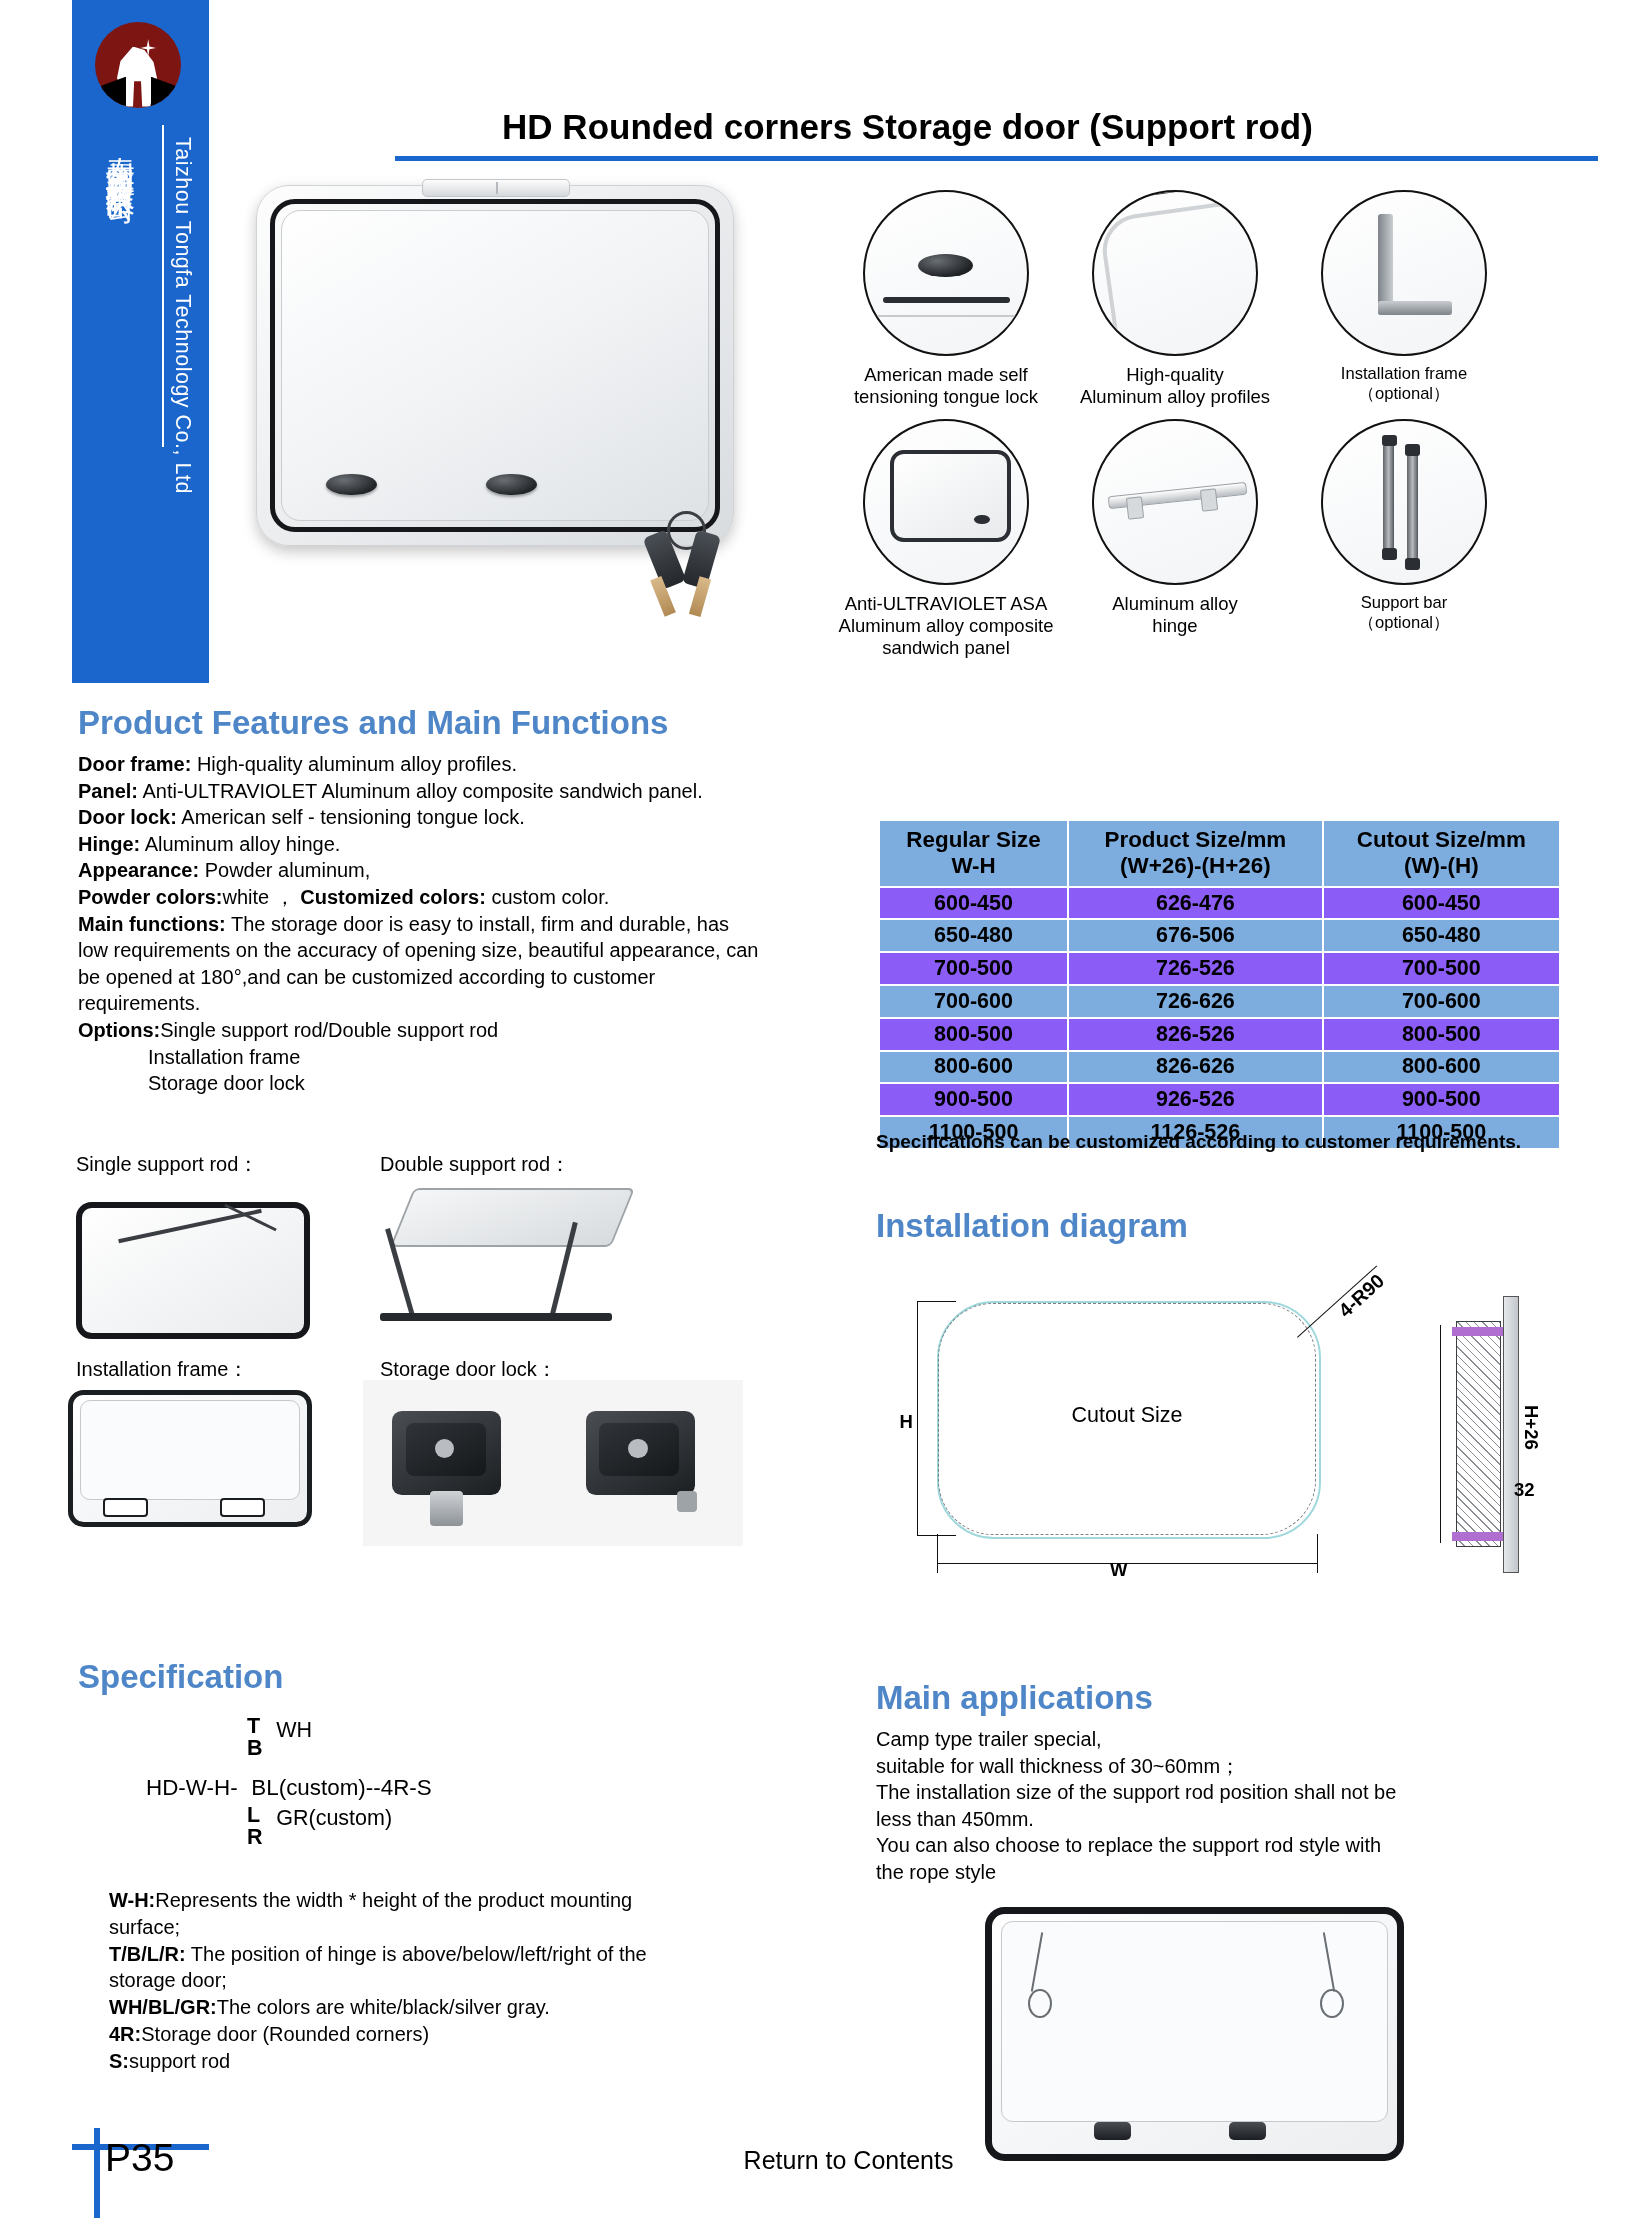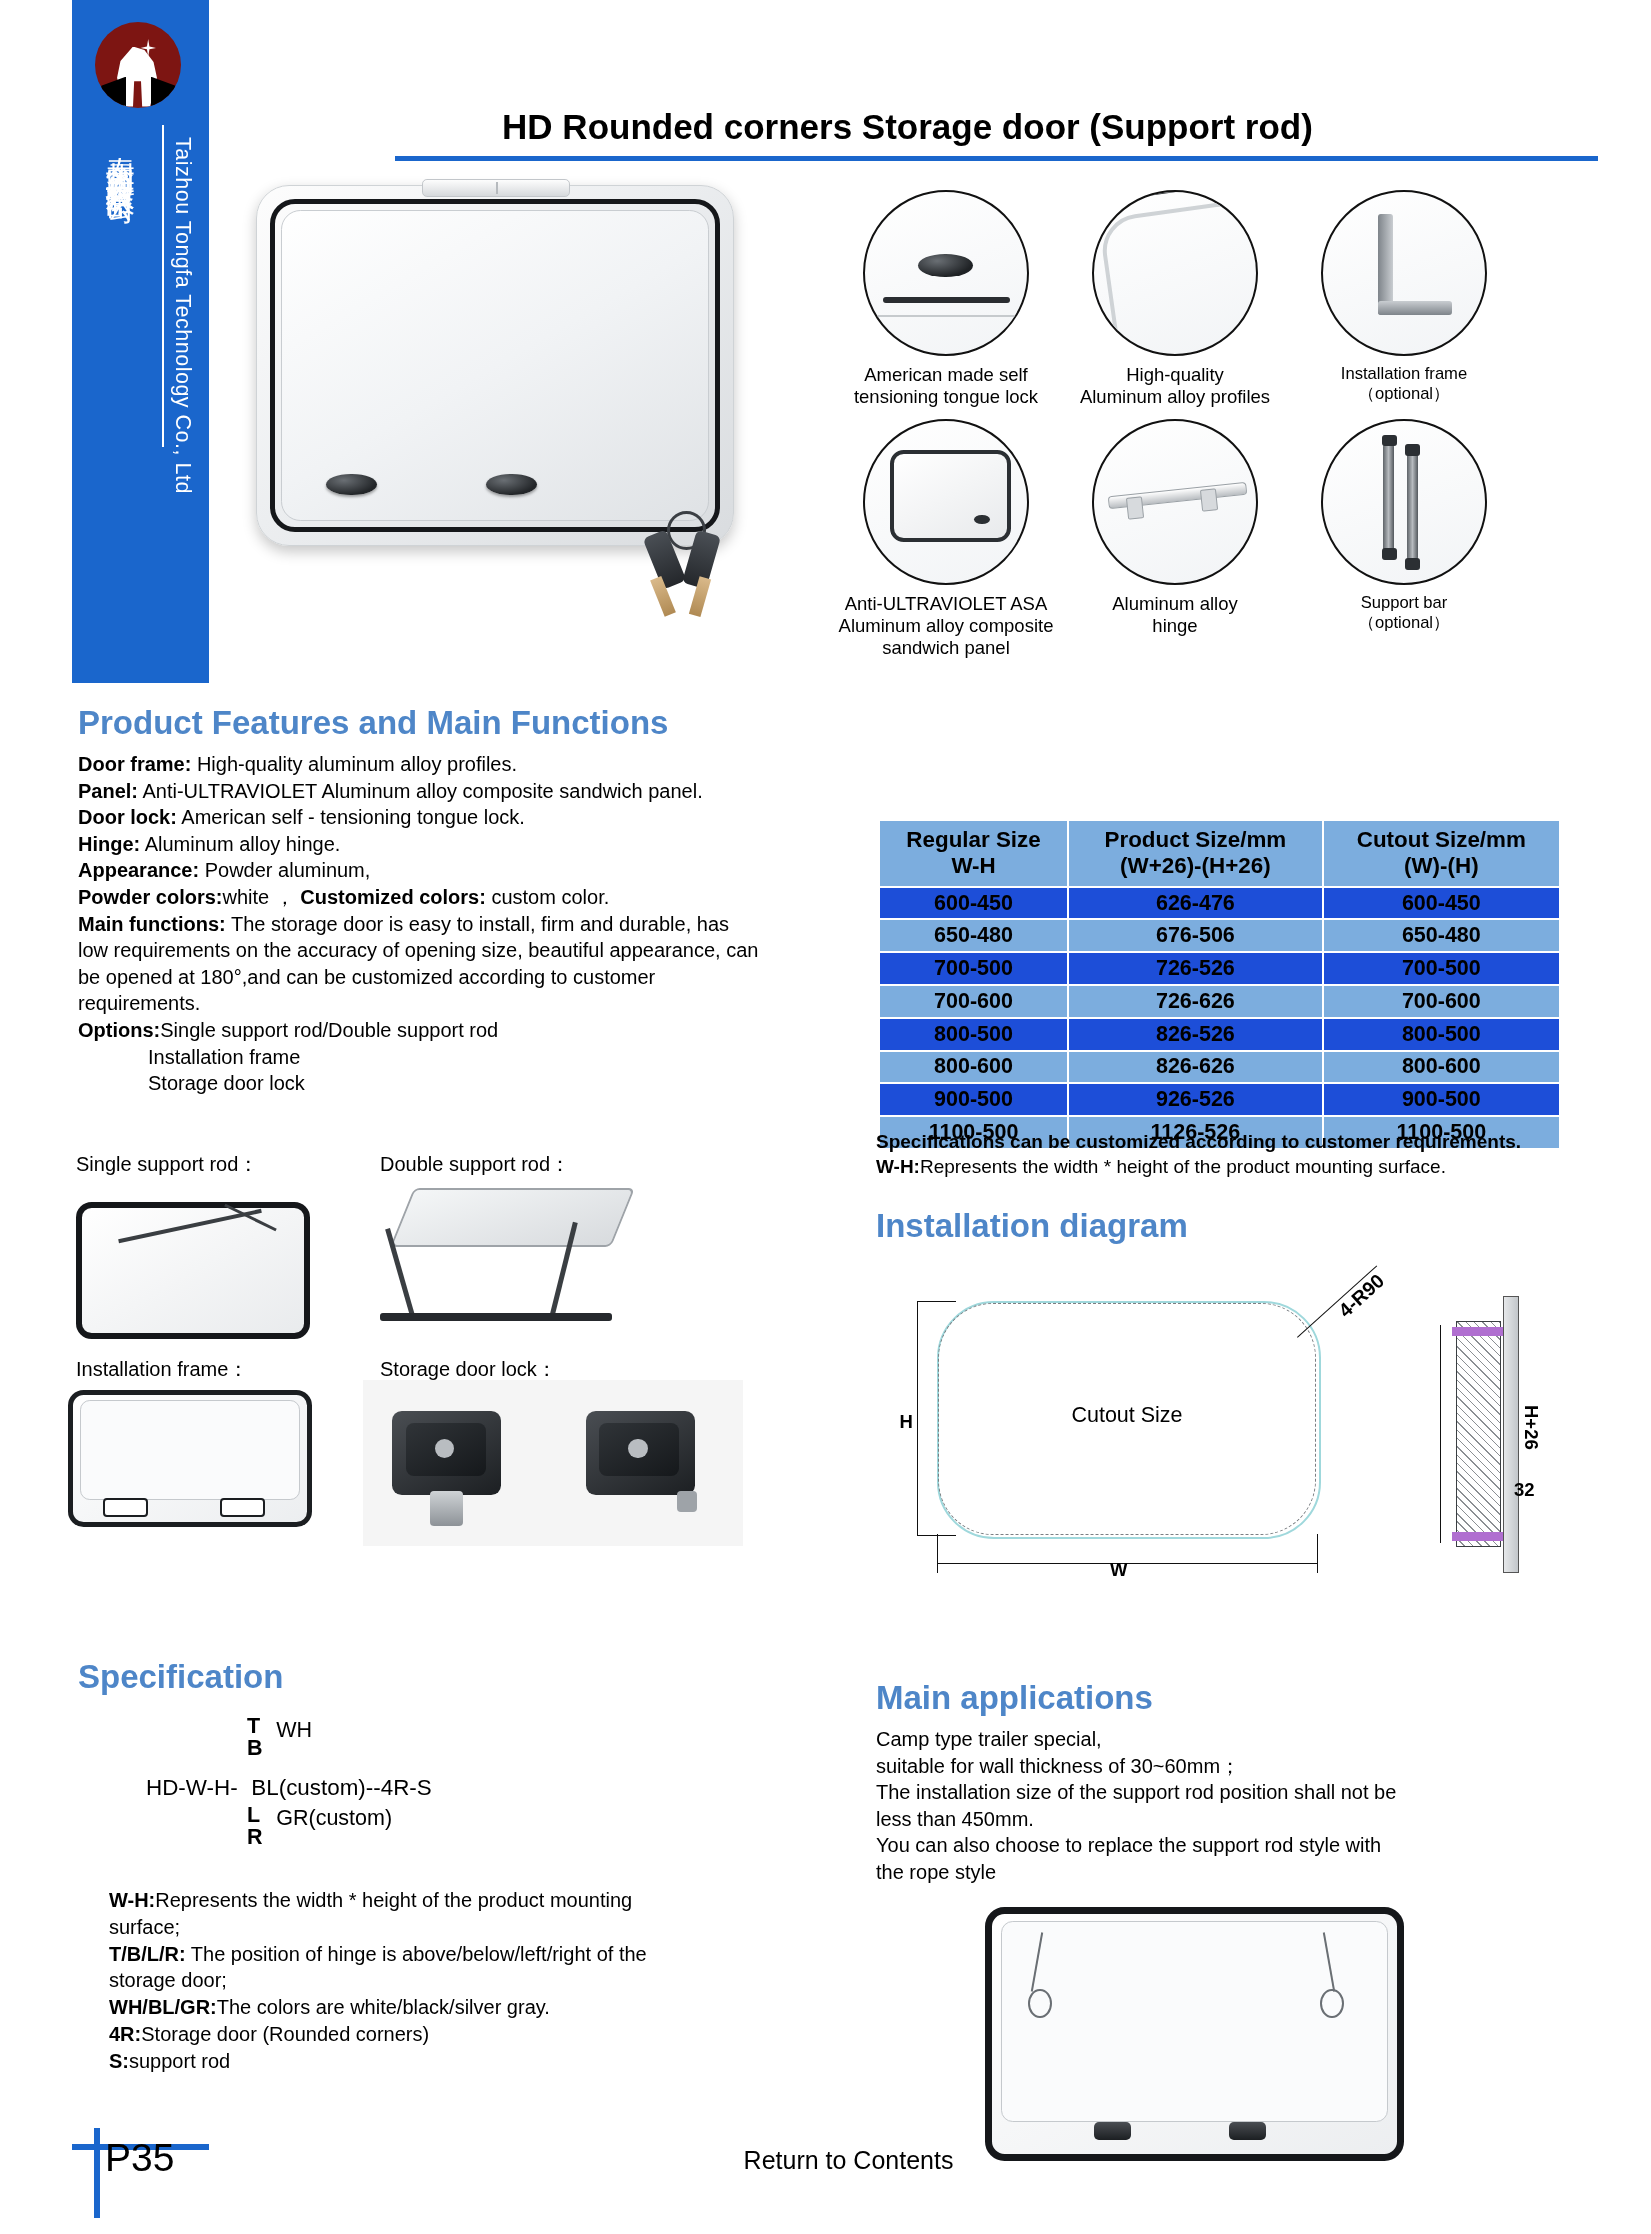--- a/index.html
+++ b/index.html
@@ -225,21 +225,21 @@
     border:2px solid #ffffff;
     text-align:center;
     font-size:21.5px;
     font-weight:bold;
     padding:2.9px 0;
     height:25px;
   }
   .spec-table tr.hdr td{
     background:#7cadde;font-size:22.4px;line-height:1.18;padding:5.9px 0;
   }
-  .spec-table tr.odd td{background:#1d4ed8;}
+  .spec-table tr.odd td{background:#8b5cf6;}
   .spec-table tr.even td{background:#7cadde;}
   .tbl-note{
     position:absolute;left:876px;top:1129px;width:702px;font-size:19px;line-height:1.34;
   }
   .tbl-note b{font-weight:bold;}
 
   
   .diagram{position:absolute;left:878px;top:1278px;width:683px;height:341px;}
   .dg-cut{
     position:absolute;left:59px;top:23.4px;width:380px;height:234px;
@@ -509,21 +509,20 @@
     <tr class="even">
       <td>1100-500</td>
       <td>1126-526</td>
       <td>1100-500</td>
     </tr>
   </tbody>
     </table>
 
   <div class="tbl-note">
     <div><b>Specifications can be customized according to customer requirements.</b></div>
-    <div><b>W-H:</b><span>Represents the width * height of the product mounting surface.</span></div>
   </div>
 
   <div class="h-blue" style="left:876px;top:1207px;">Installation diagram</div>
 
   <div class="diagram">
     <div class="dg-cut"></div>
     <div class="dg-dash"></div>
     <div class="dg-cut-label">Cutout Size</div>
 
     <div class="dgline dg-hline" style="left:39px;top:23.4px;height:234px;"></div>

